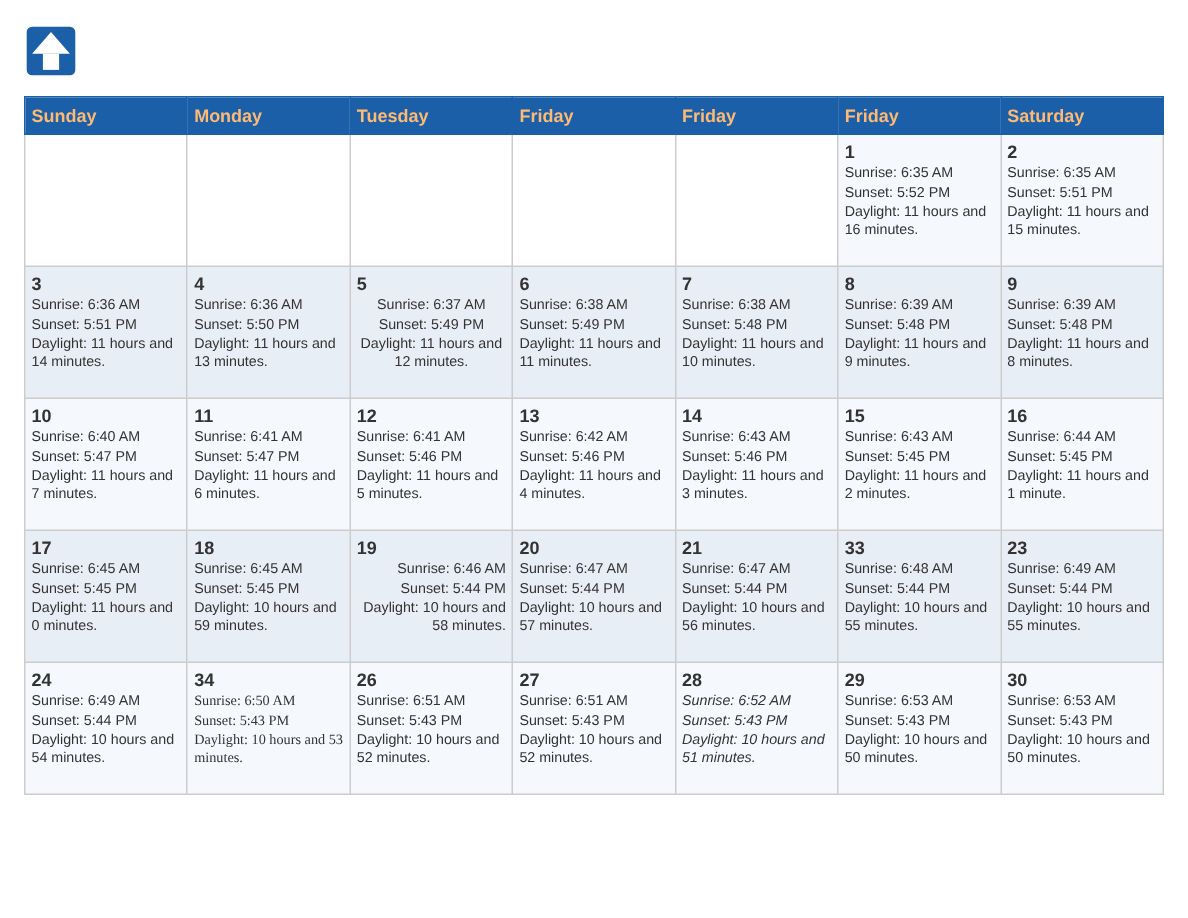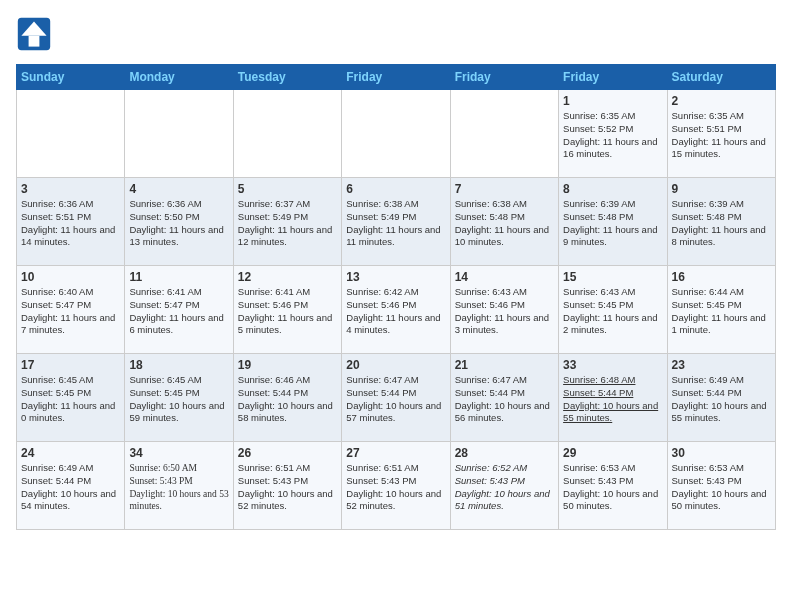--- a/index.html
+++ b/index.html
@@ -41,21 +41,21 @@
       font-size: 16px;
       color: #555;
     }
     table {
       width: 100%;
       border-collapse: collapse;
       table-layout: fixed;
     }
     thead th {
       background: #1a5fa8;
-      color: #7dd3fc;
+      color: #fdba74;
       font-size: 12px;
       font-weight: bold;
       padding: 5px 4px;
       text-align: left;
       border: 1px solid #1a5fa8;
     }
     tbody td {
       border: 1px solid #ccc;
       vertical-align: top;
       padding: 4px 4px;
@@ -140,21 +140,21 @@
 Daylight: 11 hours and 14 minutes.</div>
         </td>
         <td>
           <span class="day-num">4</span>
           <div class="cell-info" style="white-space: pre-line;">Sunrise: 6:36 AM
 Sunset: 5:50 PM
 Daylight: 11 hours and 13 minutes.</div>
         </td>
         <td>
           <span class="day-num">5</span>
-          <div class="cell-info" style="white-space: pre-line;">Sunrise: 6:37 AM
+          <div class="cell-info" style="white-space: pre-line; text-align: center;">Sunrise: 6:37 AM
 Sunset: 5:49 PM
 Daylight: 11 hours and 12 minutes.</div>
         </td>
         <td>
           <span class="day-num">6</span>
           <div class="cell-info" style="white-space: pre-line;">Sunrise: 6:38 AM
 Sunset: 5:49 PM
 Daylight: 11 hours and 11 minutes.</div>
         </td>
         <td>
@@ -228,39 +228,39 @@
 Daylight: 11 hours and 0 minutes.</div>
         </td>
         <td>
           <span class="day-num">18</span>
           <div class="cell-info" style="white-space: pre-line;">Sunrise: 6:45 AM
 Sunset: 5:45 PM
 Daylight: 10 hours and 59 minutes.</div>
         </td>
         <td>
           <span class="day-num">19</span>
-          <div class="cell-info" style="white-space: pre-line;">Sunrise: 6:46 AM
+          <div class="cell-info" style="white-space: pre-line; text-align: right;">Sunrise: 6:46 AM
 Sunset: 5:44 PM
 Daylight: 10 hours and 58 minutes.</div>
         </td>
         <td>
           <span class="day-num">20</span>
           <div class="cell-info" style="white-space: pre-line;">Sunrise: 6:47 AM
 Sunset: 5:44 PM
 Daylight: 10 hours and 57 minutes.</div>
         </td>
         <td>
           <span class="day-num">21</span>
           <div class="cell-info" style="white-space: pre-line;">Sunrise: 6:47 AM
 Sunset: 5:44 PM
 Daylight: 10 hours and 56 minutes.</div>
         </td>
         <td>
           <span class="day-num">33</span>
-          <div class="cell-info" style="white-space: pre-line; text-decoration: underline;">Sunrise: 6:48 AM
+          <div class="cell-info" style="white-space: pre-line;">Sunrise: 6:48 AM
 Sunset: 5:44 PM
 Daylight: 10 hours and 55 minutes.</div>
         </td>
         <td>
           <span class="day-num">23</span>
           <div class="cell-info" style="white-space: pre-line;">Sunrise: 6:49 AM
 Sunset: 5:44 PM
 Daylight: 10 hours and 55 minutes.</div>
         </td>
       </tr>

